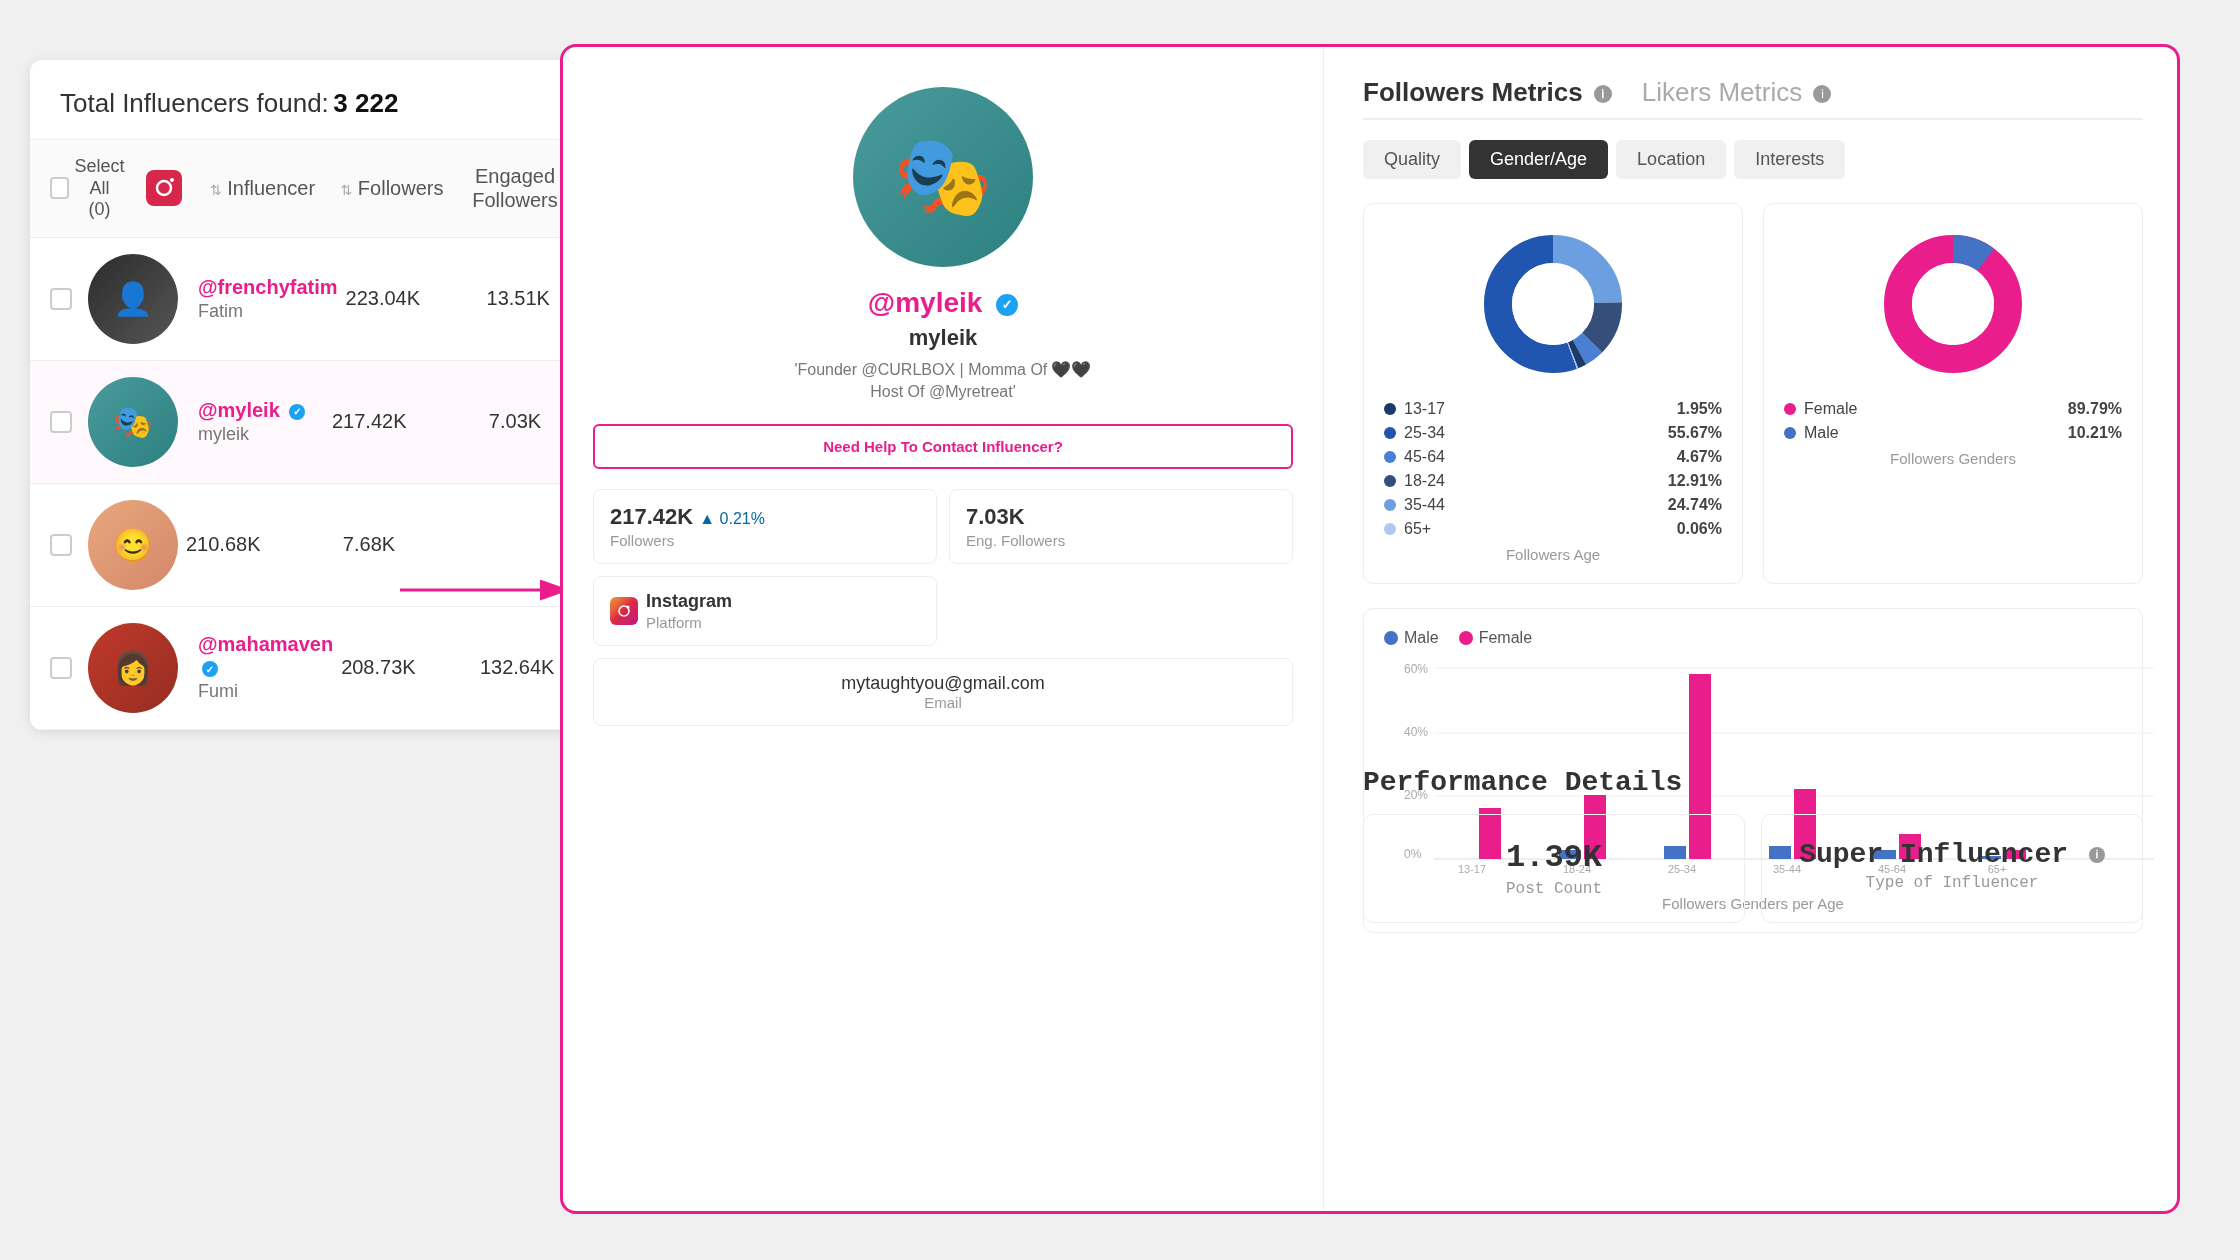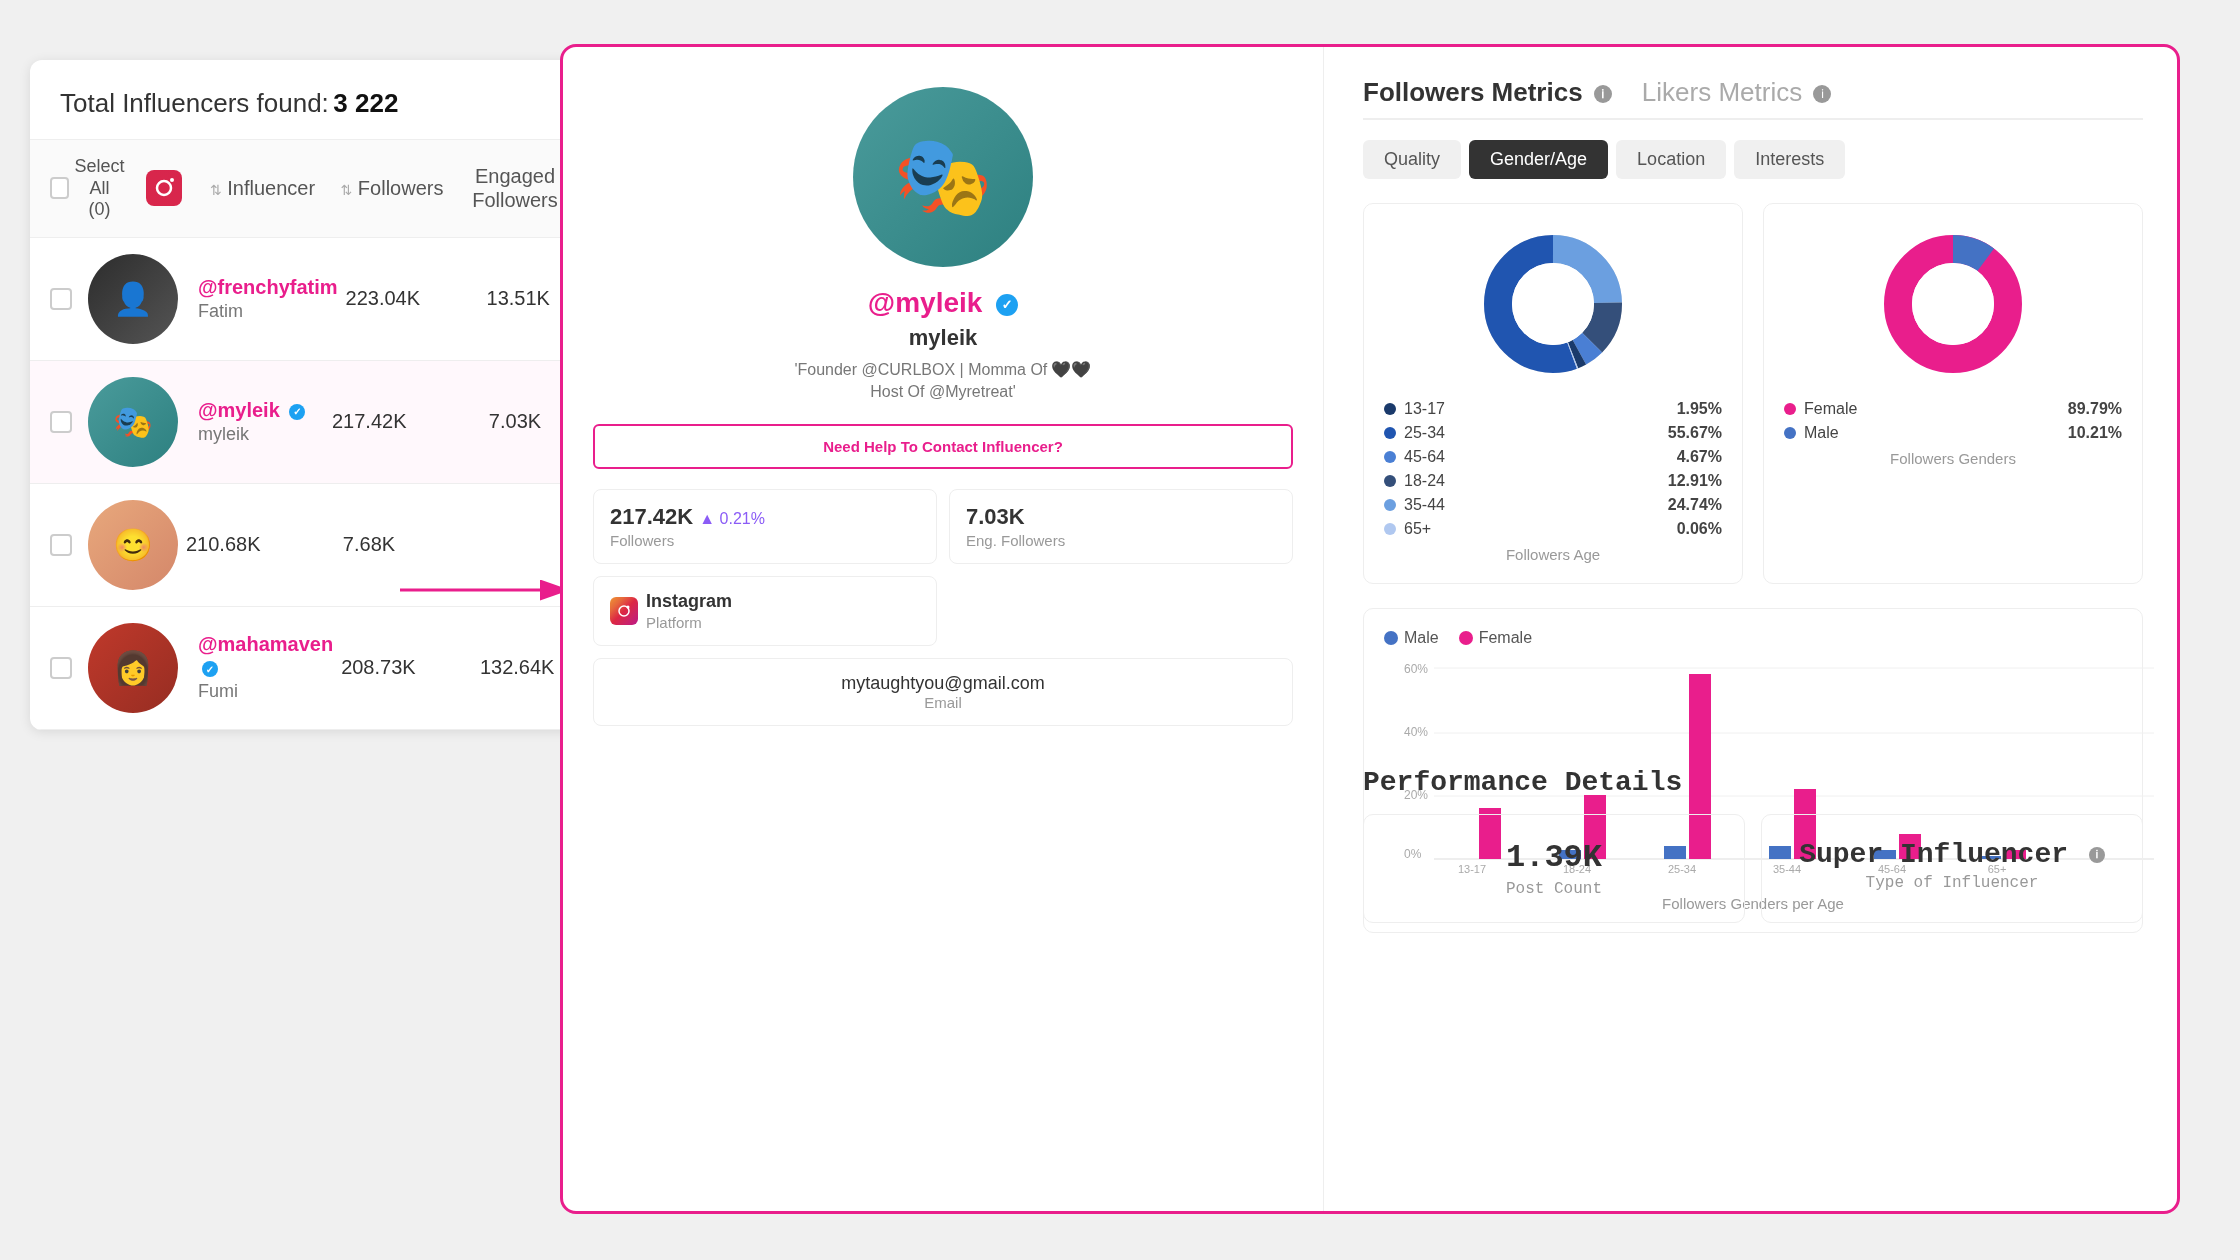--- a/index.html
+++ b/index.html
@@ -278,21 +278,21 @@
       border-radius: 8px;
       padding: 14px 16px;
     }
 
     .stat-value {
       font-size: 22px;
       font-weight: 700;
       color: #333;
     }
 
-    .stat-value .green { color: #8b5cf6; font-size: 16px; font-weight: 400; }
+    .stat-value .green { color: #0369a1; font-size: 16px; font-weight: 400; }
 
     .stat-label {
       font-size: 15px;
       color: #999;
       margin-top: 2px;
     }
 
     .stat-platform {
       display: flex;
       align-items: center;

